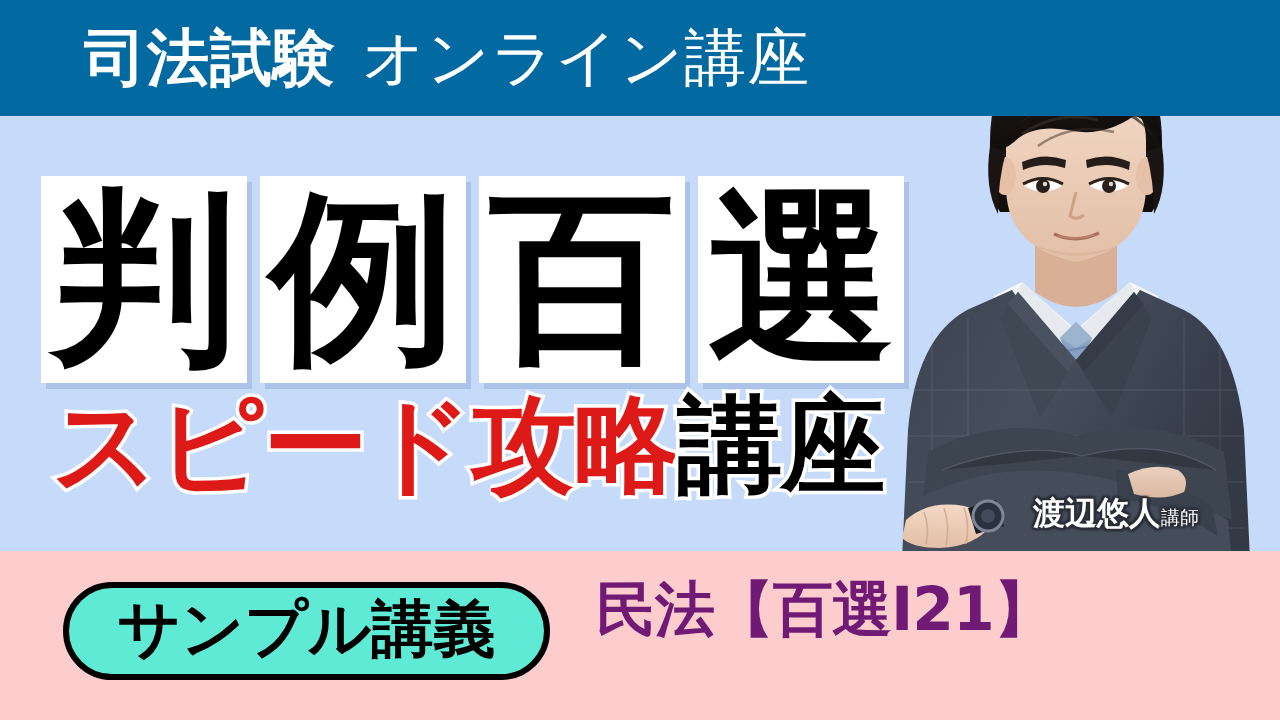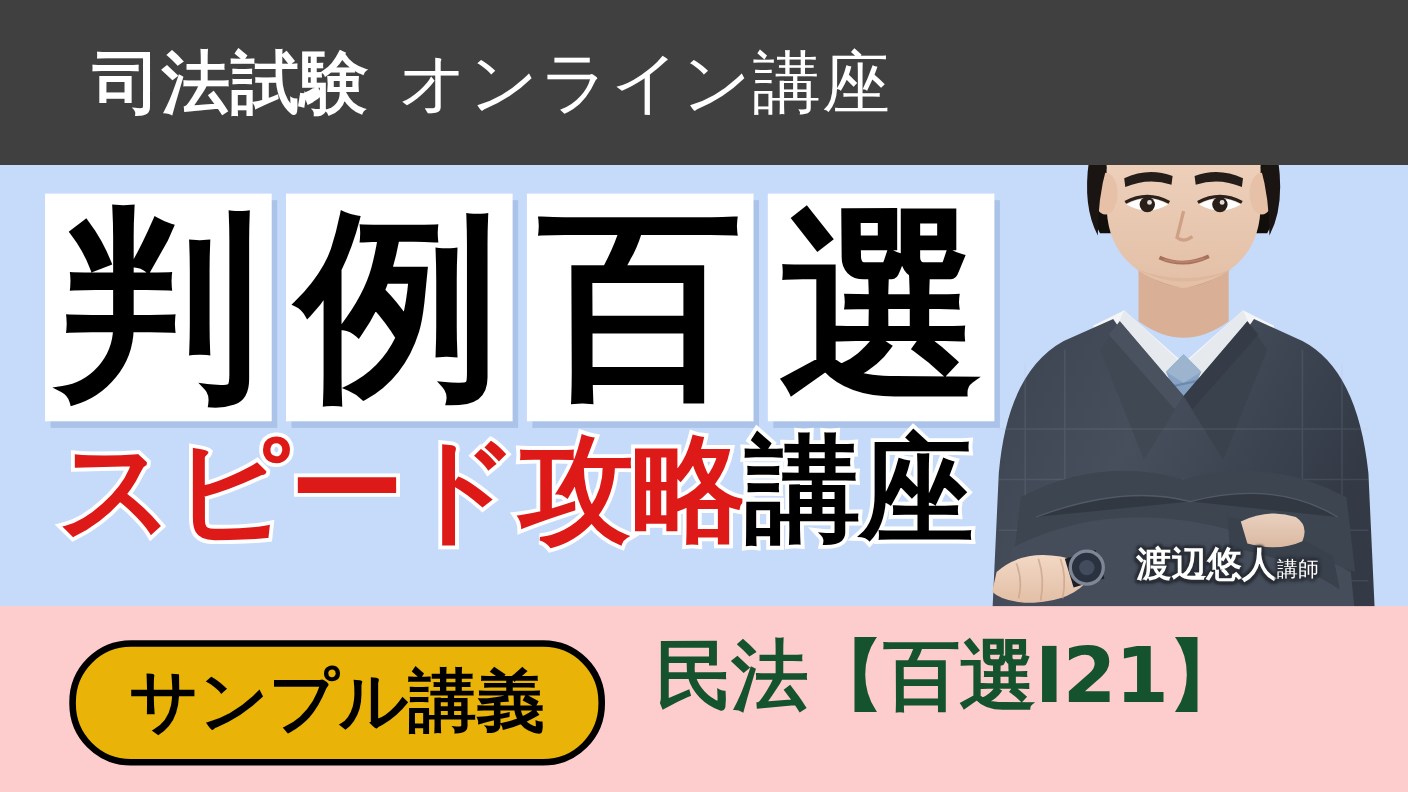--- a/index.html
+++ b/index.html
@@ -17,22 +17,22 @@
     overflow: hidden;
     background: #c6daf9;
   }
 
   
   .header-bar {
     position: absolute;
     left: 0;
     top: 0;
     width: 1280px;
-    height: 150px;
-    background: #404040;
+    height: 116px;
+    background: #0369a1;
     z-index: 4;
   }
   .header-text {
     position: absolute;
     left: 84px;
     top: 50%;
     transform: translateY(-50%);
     white-space: nowrap;
     color: #ffffff;
     font-size: 62px;
@@ -159,22 +159,22 @@
     font-size: 19px;
     font-weight: normal;
   }
 
   
   .sample-pill {
     position: absolute;
     left: 63px;
     top: 582px;
     width: 487px;
-    height: 114px;
-    background: #eab308;
+    height: 98px;
+    background: #5eead4;
     border: 6px solid #000000;
     border-radius: 56px;
     box-sizing: border-box;
     display: flex;
     align-items: center;
     justify-content: center;
     z-index: 7;
   }
   .sample-pill .pill-label {
     color: #000000;
@@ -183,22 +183,22 @@
     line-height: 1;
     letter-spacing: 0px;
     white-space: nowrap;
     transform: translateY(-2px);
   }
   .lecture-title {
     position: absolute;
     left: 596px;
     top: 579px;
     z-index: 7;
-    color: #14532d;
-    font-size: 70px;
+    color: #701a75;
+    font-size: 60px;
     font-weight: bold;
     line-height: 1;
     white-space: nowrap;
     letter-spacing: -1px;
   }
 </style>
 </head>
 <body>
 
 <div id="thumbnail">

